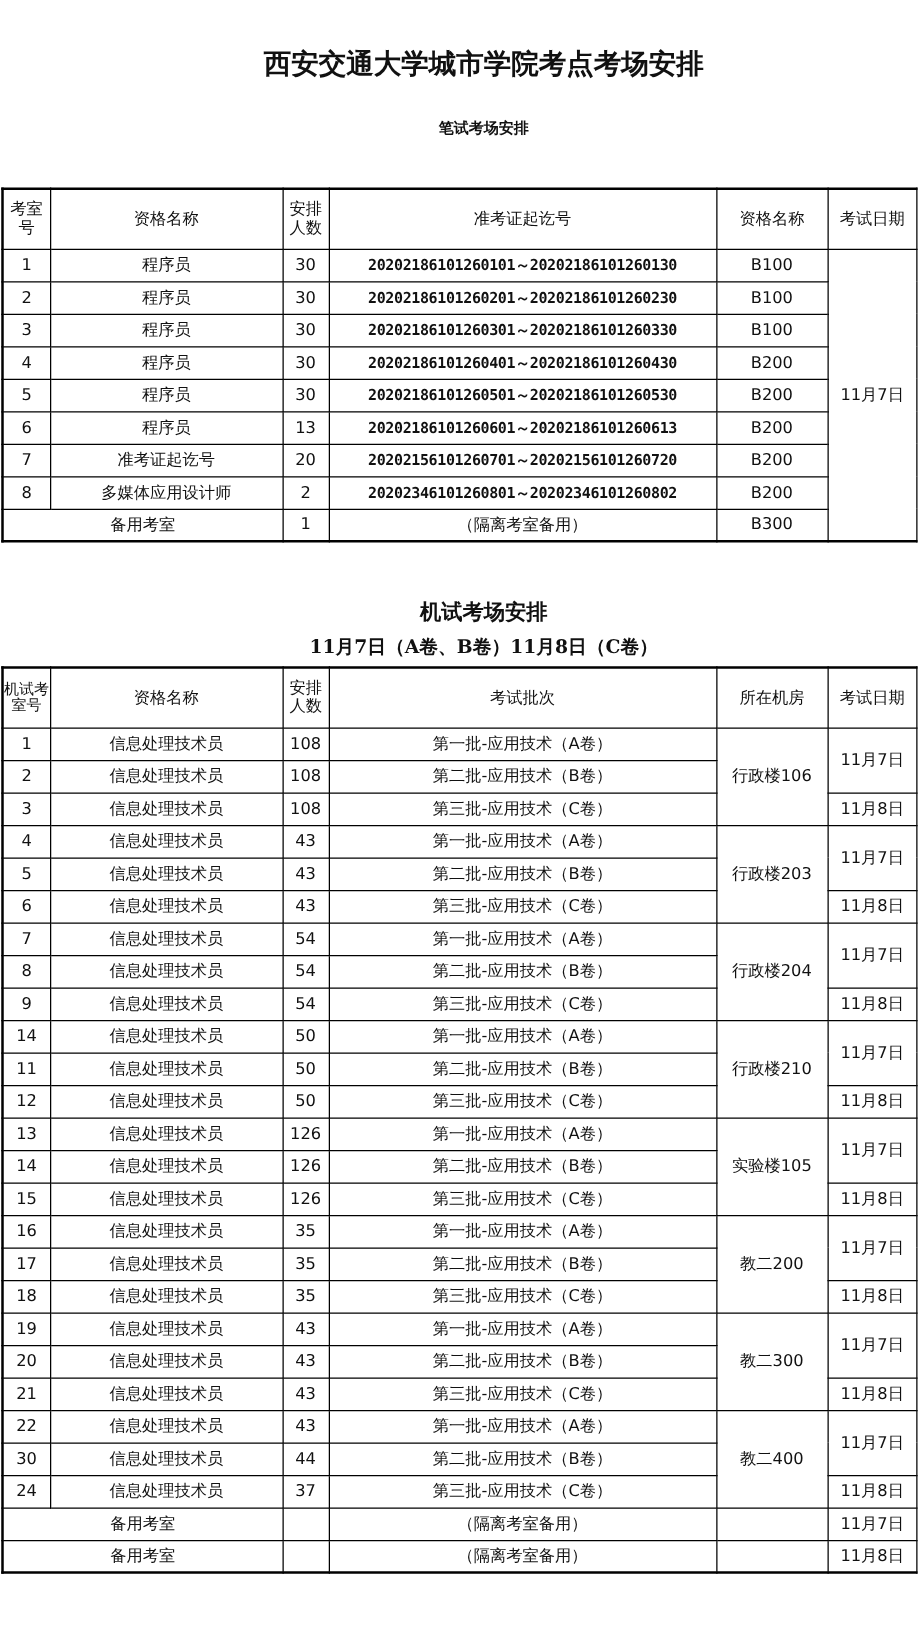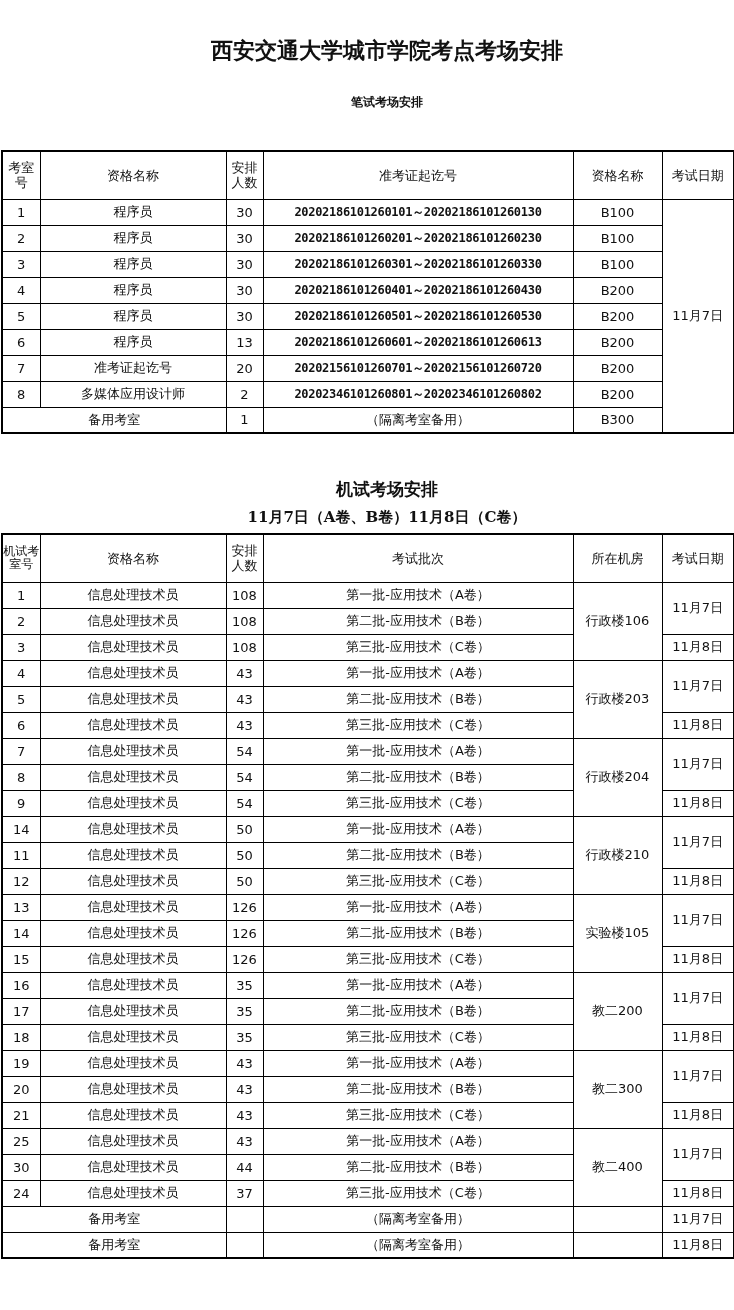--- a/index.html
+++ b/index.html
@@ -282,21 +282,21 @@
         <td>第二批-应用技术（B卷）</td>
       </tr>
       <tr>
         <td>21</td>
         <td>信息处理技术员</td>
         <td>43</td>
         <td>第三批-应用技术（C卷）</td>
         <td>11月8日</td>
       </tr>
       <tr>
-        <td>25</td>
+        <td>22</td>
         <td>信息处理技术员</td>
         <td>43</td>
         <td>第一批-应用技术（A卷）</td>
         <td rowspan="3">教二400</td>
         <td rowspan="2">11月7日</td>
       </tr>
       <tr>
         <td>30</td>
         <td>信息处理技术员</td>
         <td>44</td>

